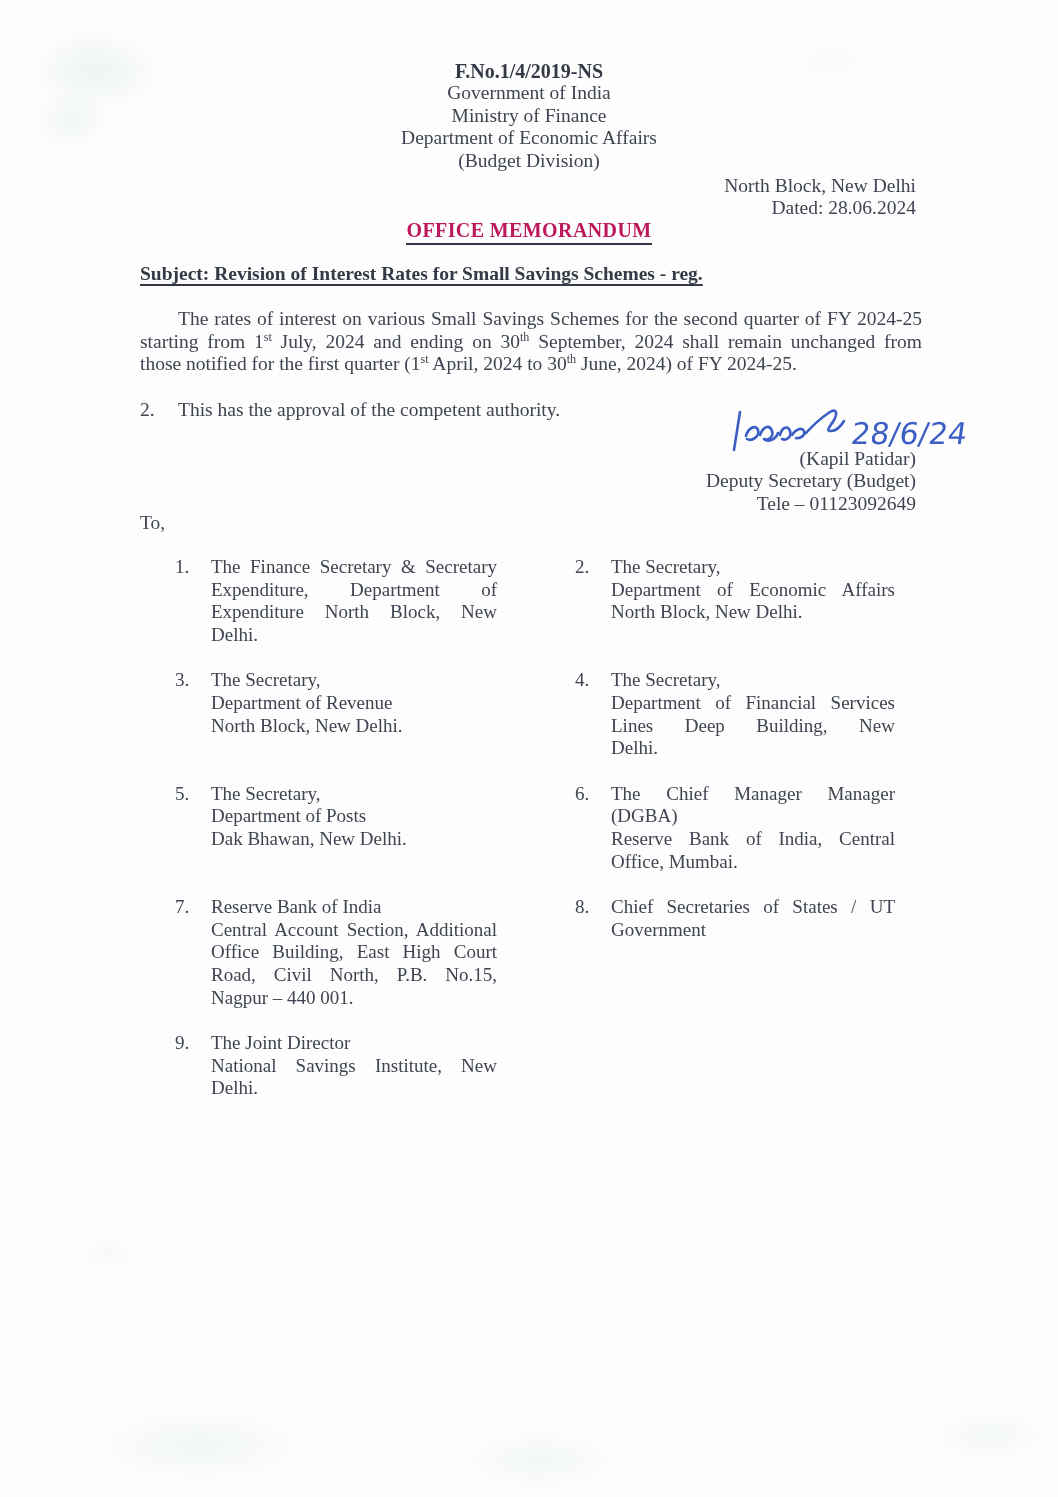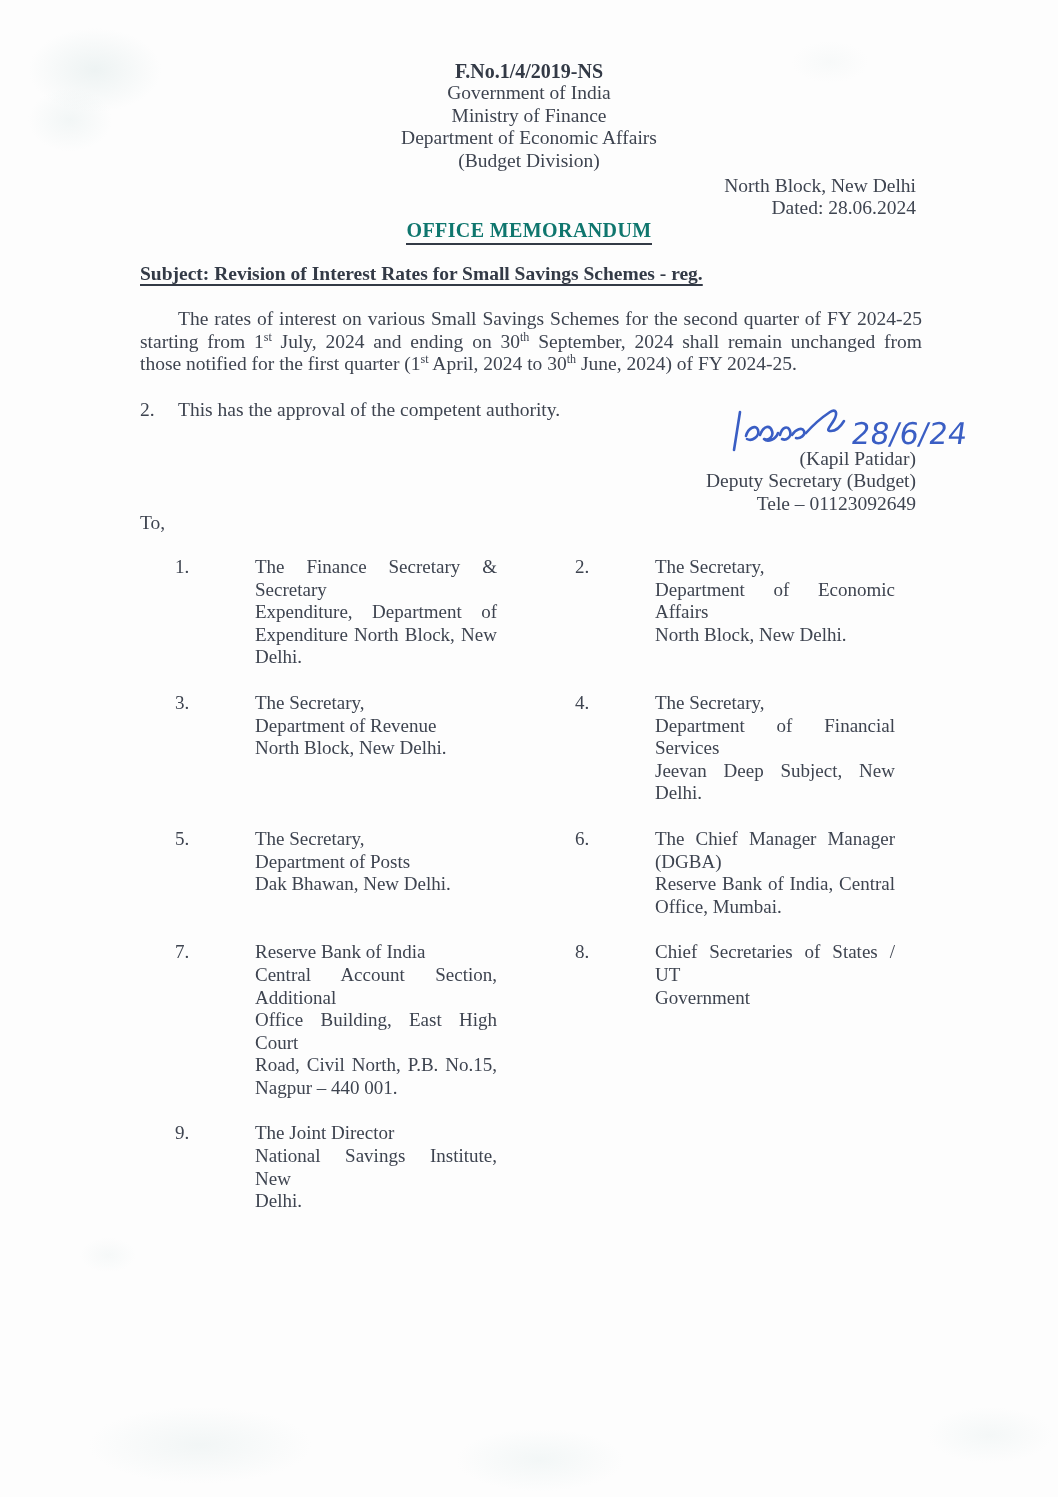--- a/index.html
+++ b/index.html
@@ -25,21 +25,21 @@
   .bold{font-weight:bold;color:#333a46;}
   sup{font-size:0.62em;line-height:0;vertical-align:super;}
 
   .header-center{top:60px;left:0;width:100%;text-align:center;line-height:22.4px;font-size:19.5px;}
   .fileno{font-size:20px;}
 
   .place-date{top:175px;right:142px;text-align:right;line-height:22.4px;font-size:19.5px;}
 
   .om-title{top:219px;left:0;width:100%;text-align:center;}
   .om-title span{
-    display:inline-block;font-weight:bold;color:#0f766e;font-size:20px;letter-spacing:.4px;
+    display:inline-block;font-weight:bold;color:#be185d;font-size:20px;letter-spacing:.4px;
     border-bottom:2px solid #333a46;padding-bottom:1px;
   }
 
   .subject{top:263px;left:140px;font-size:19.5px;}
   .subject span{
     font-weight:bold;color:#333a46;
     text-decoration:underline;text-decoration-thickness:1.5px;text-underline-offset:4px;
   }
 
   .para1{top:308px;left:140px;width:782px;font-size:19.5px;line-height:22.6px;}
@@ -54,21 +54,21 @@
 
   .to-label{top:512px;left:140px;font-size:19.5px;}
 
   .recipients{
     top:556px;left:175px;width:720px;
     display:grid;grid-template-columns:322px 320px;column-gap:78px;row-gap:23px;
     align-items:start;font-size:19px;line-height:22.6px;
   }
   .recipient{display:flex;}
   .rnum{width:36px;flex:none;}
-  .rbody{flex:1;min-width:0;margin-left:44px;}
+  .rbody{flex:1;min-width:0;}
 </style>
 </head>
 <body>
 
 <div class="texture"></div>
 
 <div class="layer">
 
   <div class="abs header-center">
     <div class="fileno bold">F.No.1/4/2019-NS</div>
@@ -149,21 +149,21 @@
           <div style="">The Secretary,</div>
           <div style="">Department of Revenue</div>
           <div>North Block, New Delhi.</div>
         </div>
       </div>
       <div class="recipient" style="grid-area: 2 / 2;">
         <div class="rnum">4.</div>
         <div class="rbody">
           <div style="">The Secretary,</div>
           <div style="text-align: justify; text-align-last: justify;">Department of Financial Services</div>
-          <div style="text-align: justify; text-align-last: justify;">Jeevan Deep Subject, New</div>
+          <div style="text-align: justify; text-align-last: justify;">Lines Deep Building, New</div>
           <div>Delhi.</div>
         </div>
       </div>
       <div class="recipient" style="grid-area: 3 / 1;">
         <div class="rnum">5.</div>
         <div class="rbody">
           <div style="">The Secretary,</div>
           <div style="">Department of Posts</div>
           <div>Dak Bhawan, New Delhi.</div>
         </div>

